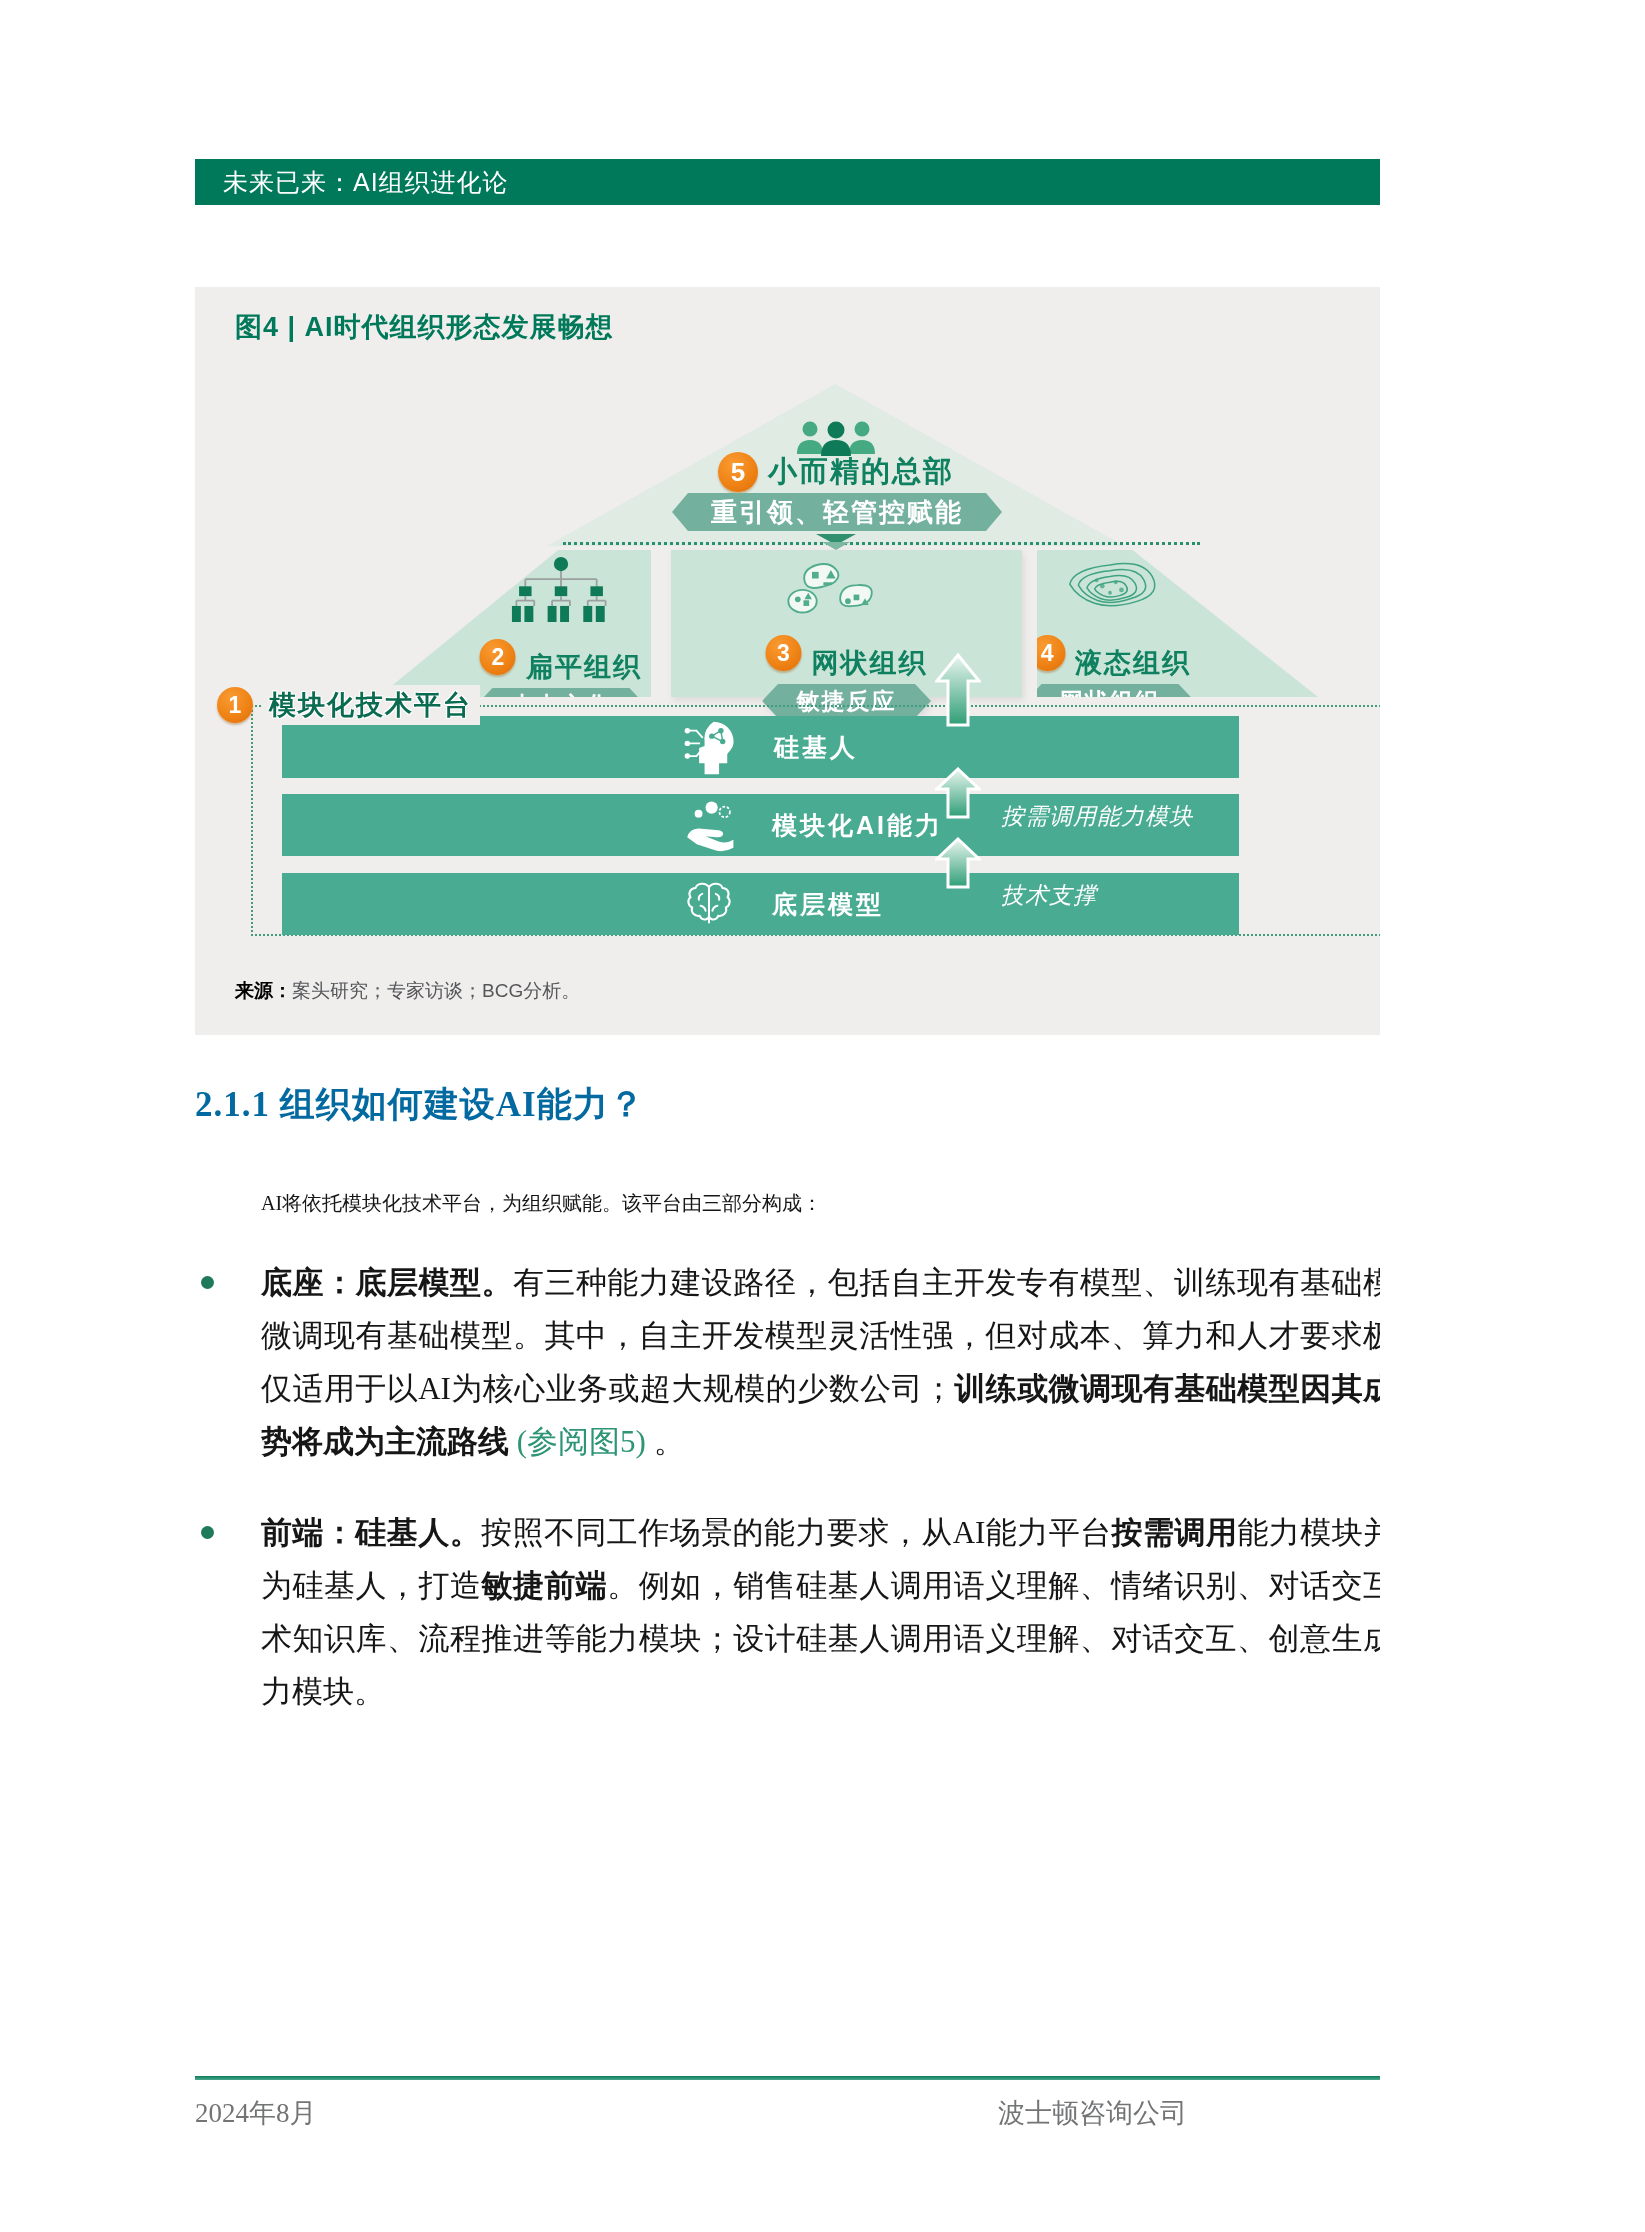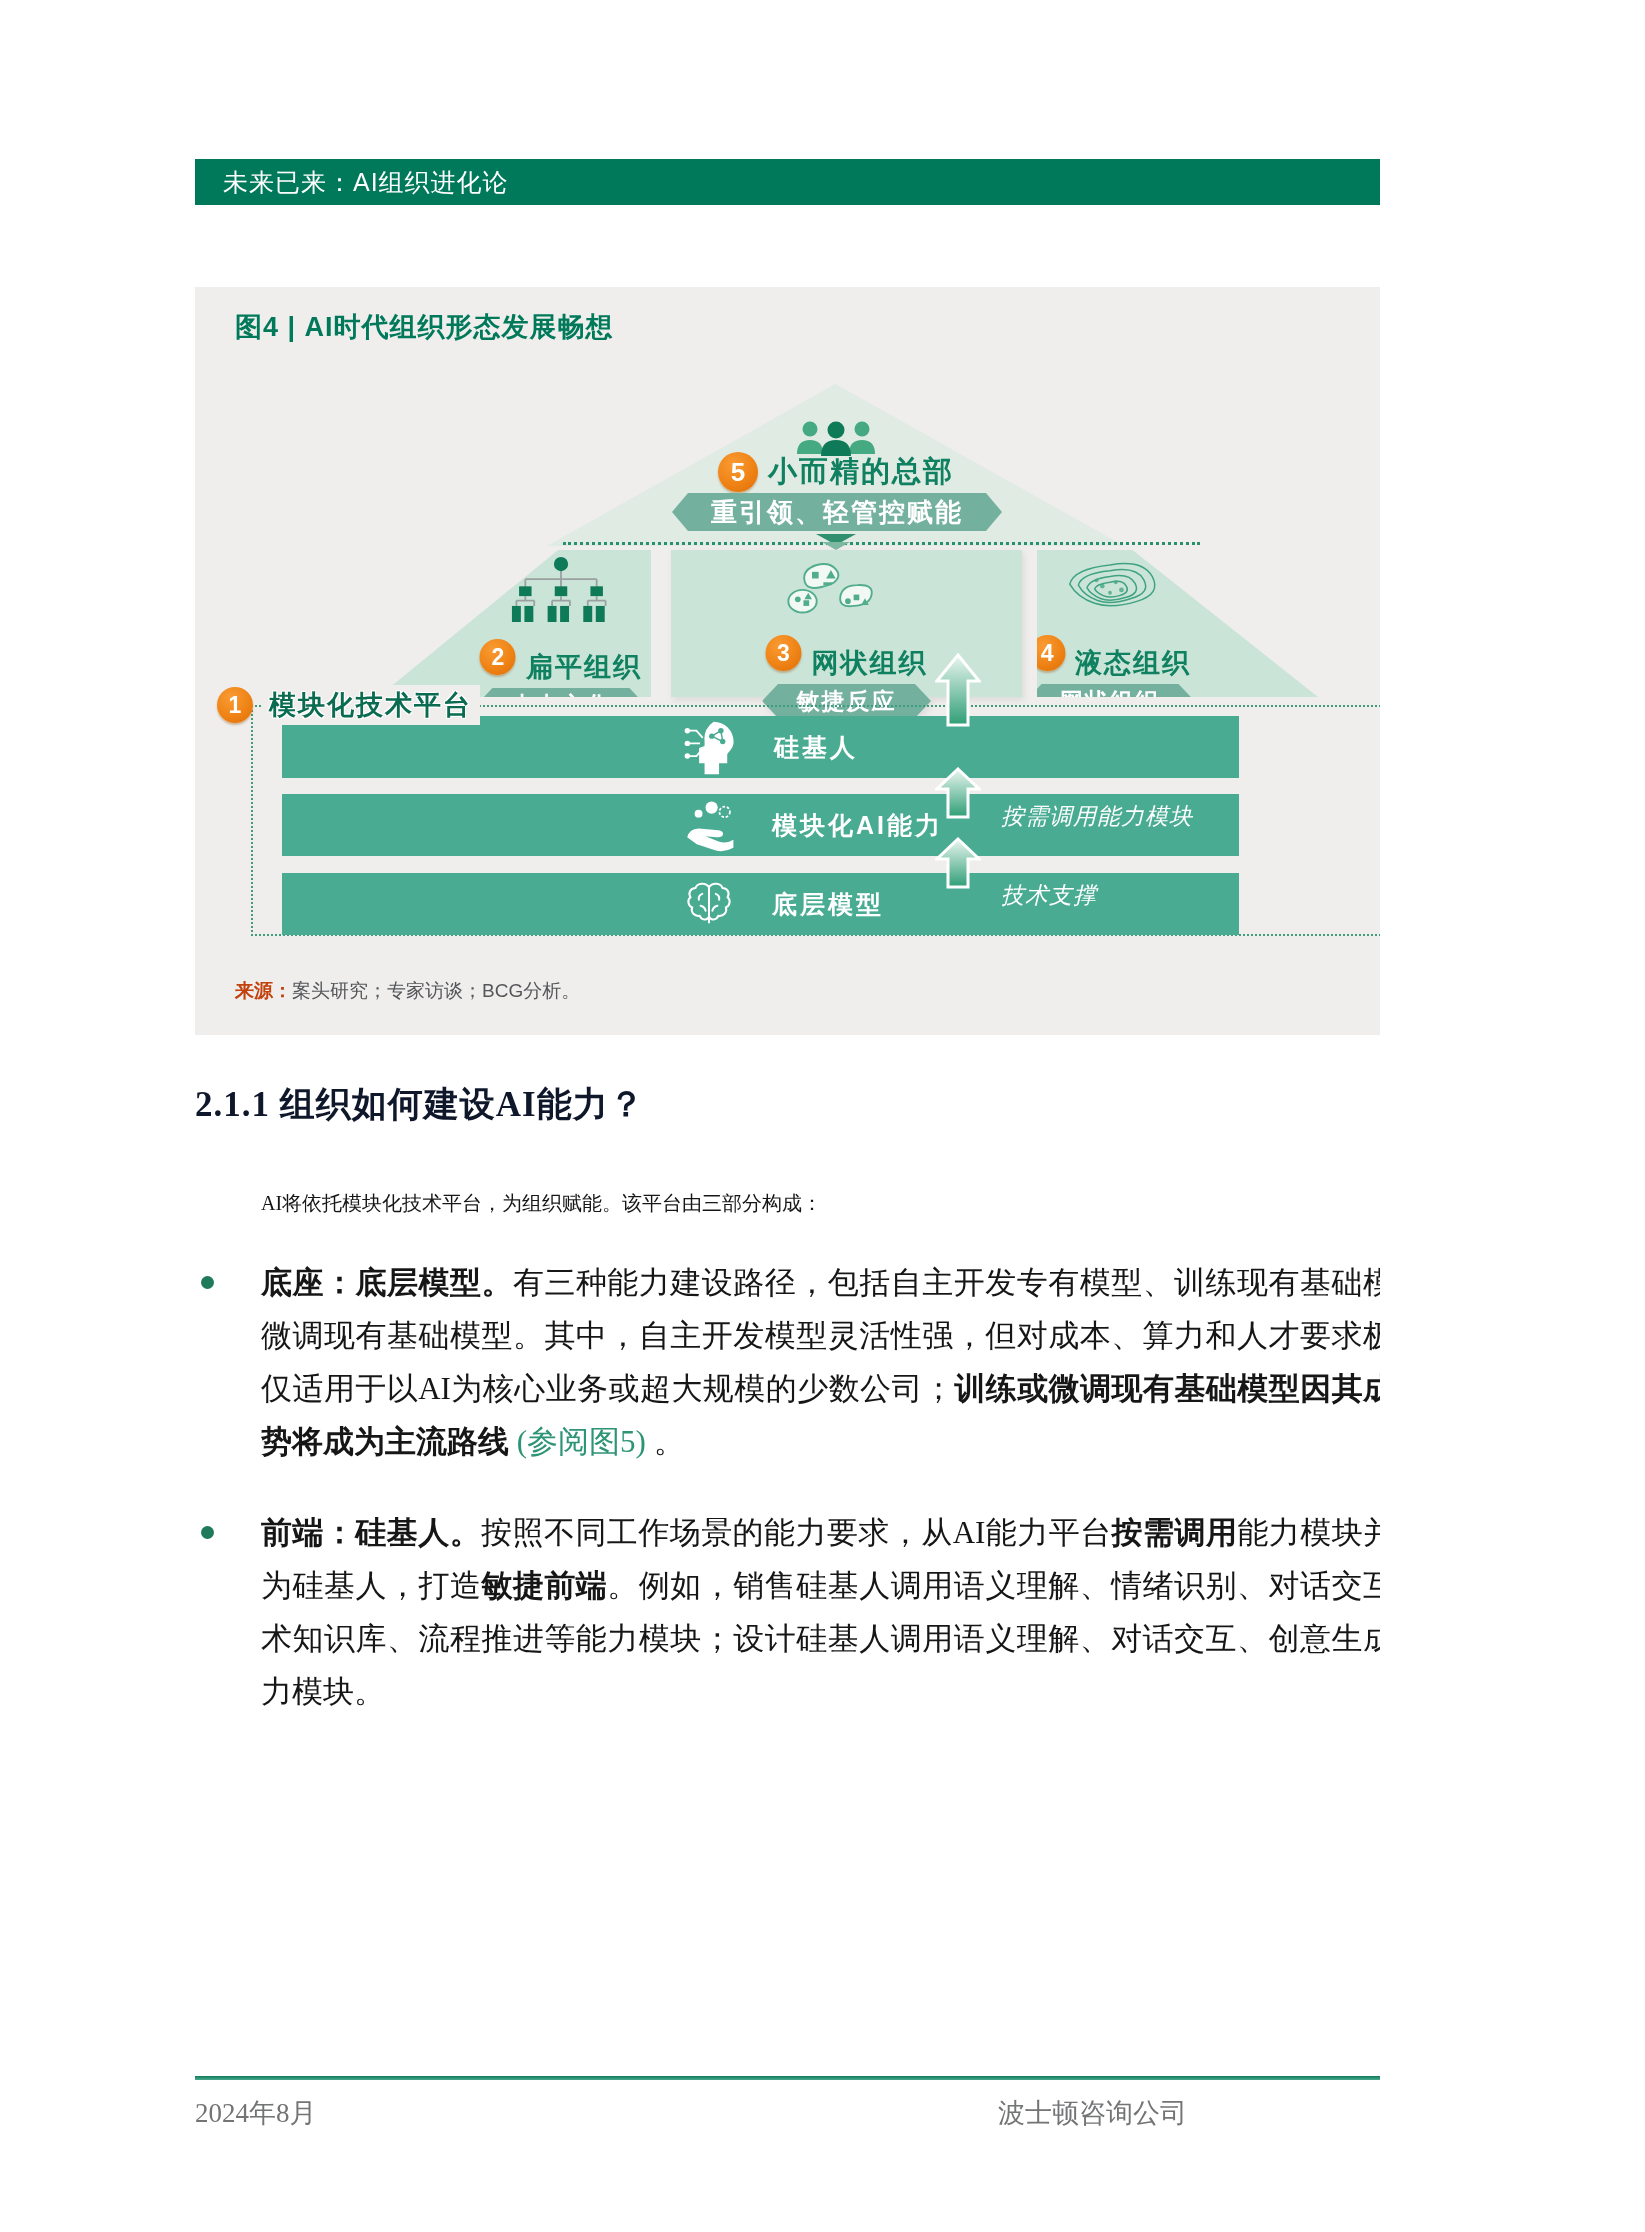--- a/index.html
+++ b/index.html
@@ -57,24 +57,24 @@
   .pbar{position:absolute;left:87px;width:957px;height:62px;background:#49ac92;display:flex;align-items:center;}
   .pbar1{top:429px;} .pbar2{top:507px;} .pbar3{top:586px;}
   .pbar-icon{margin-left:400px;display:flex;align-items:center;}
   .pbar-label{margin-left:36px;color:#fff;font-weight:bold;font-size:25px;letter-spacing:3px;}
   .pbar-note{position:absolute;left:719px;top:7px;color:#fff;font-style:italic;font-size:23px;letter-spacing:1px;
              font-family:"Liberation Serif","DejaVu Serif",serif;}
   .arr{position:absolute;left:740px;width:46px;z-index:6;}
   .arr1{top:366px;height:74px;} .arr2{top:480px;height:52px;} .arr3{top:550px;height:52px;}
 
   .fig-source{position:absolute;left:40px;top:691px;font-size:19px;color:#55565a;margin:0;}
-  .fig-source b{color:#c2410c;}
-
-  
-  .sec-heading{position:absolute;left:195px;top:1081px;margin:0;color:#0f172a;font-weight:bold;font-size:35px;
+  .fig-source b{color:#000000;}
+
+  
+  .sec-heading{position:absolute;left:195px;top:1081px;margin:0;color:#0369a1;font-weight:bold;font-size:35px;
                font-family:"Liberation Serif","DejaVu Serif",serif;letter-spacing:1px;}
   .intro{position:absolute;left:261px;top:1190px;width:1194px;margin:0;font-size:20px;color:#161616;
          font-family:"Liberation Serif","DejaVu Serif",serif;}
   .bullets{position:absolute;left:195px;top:1256px;width:1262px;}
   .bullet{position:relative;padding-left:66px;margin-bottom:38px;font-size:31px;line-height:53px;color:#161616;
           text-align:justify;font-family:"Liberation Serif","DejaVu Serif",serif;}
   .bullet .dot{position:absolute;left:6px;top:20px;width:13px;height:13px;border-radius:50%;background:#1e7a5a;}
   .run-bold{font-weight:bold;}
   .run-green{color:#2e9476;}
 

